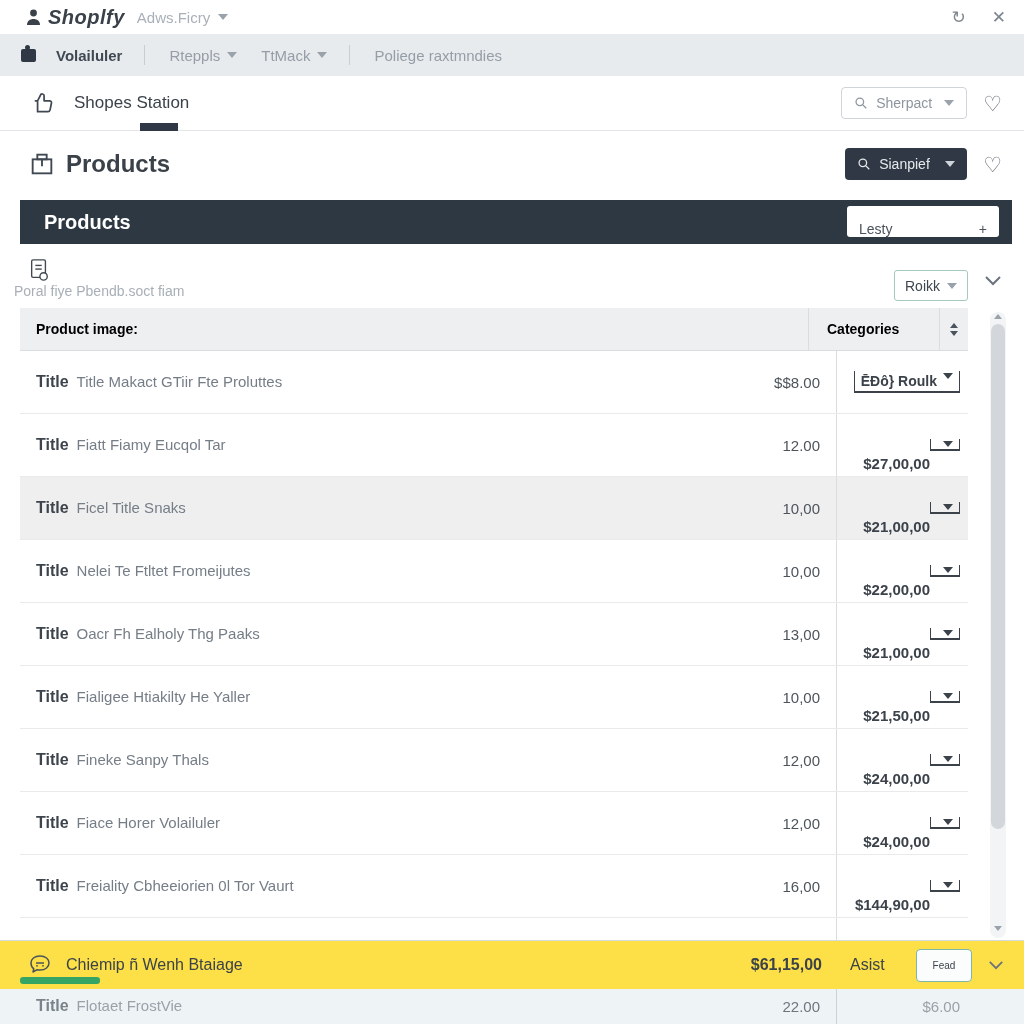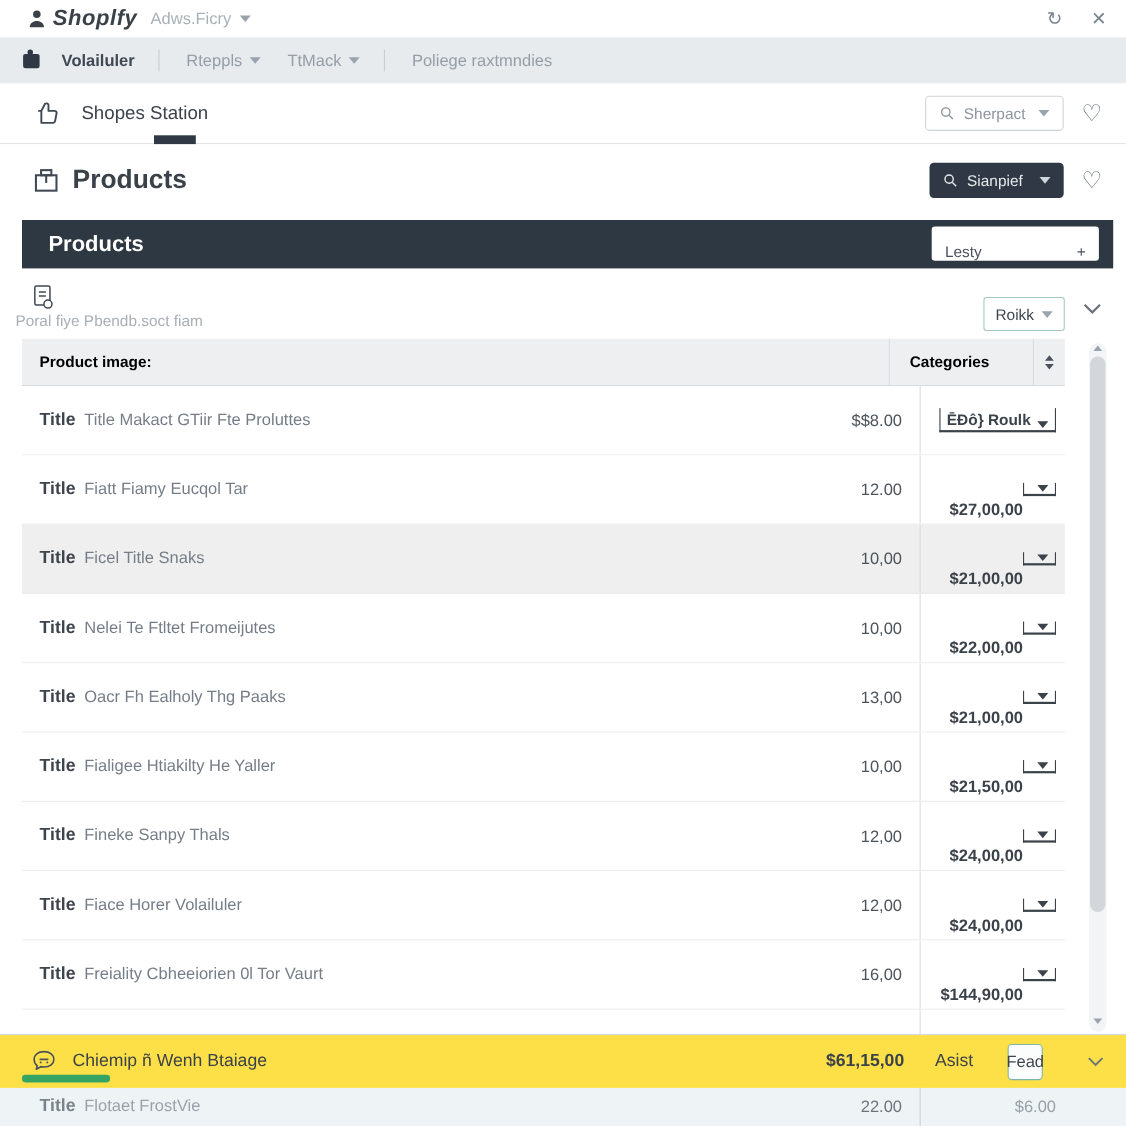--- a/index.html
+++ b/index.html
@@ -56,34 +56,34 @@
   .cell-title{flex:1;padding-left:16px;display:flex;gap:8px;align-items:baseline;white-space:nowrap;overflow:hidden;}
   .t-label{font-weight:bold;color:#3d444c;font-size:16px;}
   .t-rest{color:#757d87;}
   .cell-qty{width:168px;text-align:right;padding-right:16px;color:#4d545c;}
   .cell-cat{width:132px;height:100%;border-left:1px solid #d9dce0;display:flex;align-items:center;justify-content:flex-end;padding-right:8px;box-sizing:border-box;}
   .thead .cell-cat{justify-content:flex-start;padding-left:18px;border-right:1px solid #d9dce0;}
   .thead .cell-sort{width:28px;display:flex;flex-direction:column;align-items:center;gap:3px;}
   .tri-up{width:0;height:0;border-left:4px solid transparent;border-right:4px solid transparent;border-bottom:5px solid #4a525b;}
   .tri-dn{width:0;height:0;border-left:4px solid transparent;border-right:4px solid transparent;border-top:5px solid #4a525b;}
   .price{font-weight:bold;color:#3b424a;margin-top:36px;}
-  .cat-dropdown{display:flex;align-items:flex-end;gap:6px;border-bottom:2px solid #3b424a;border-left:1px solid #3b424a;border-right:1px solid #3b424a;padding:2px 6px;font-size:14px;color:#3b424a;font-weight:bold;}
+  .cat-dropdown{display:flex;align-items:flex-start;gap:6px;border-bottom:2px solid #3b424a;border-left:1px solid #3b424a;border-right:1px solid #3b424a;padding:2px 6px;font-size:14px;color:#3b424a;font-weight:bold;}
 
   
   .scrollbar{left:990px;top:312px;width:16px;height:626px;background:#f3f4f6;border-radius:8px;z-index:3;}
   .scroll-thumb{position:absolute;left:1px;top:12px;width:14px;height:505px;background:#d3d7db;border-radius:7px;}
   .scroll-up{position:absolute;left:4px;top:2px;}
   .scroll-dn{left:994px;top:926px;z-index:6;}
 
   
   .overlay-bar{left:0;top:940px;width:1024px;height:48px;background:#fde047;border-top:1px solid #d5dade;display:flex;align-items:center;z-index:5;}
   .ov-msg{font-size:16px;color:#3b424a;margin-left:14px;}
   .ov-total{position:absolute;right:202px;font-size:16px;font-weight:bold;color:#3b424a;}
   .ov-assist{position:absolute;left:850px;font-size:16px;color:#3b424a;}
-  .btn-fead{position:absolute;left:916px;width:32px;height:33px;border:1px solid #7db6a6;border-radius:4px;background:#fbfdfc;display:flex;align-items:center;justify-content:center;font-size:15px;color:#3d444c;box-sizing:border-box;}
+  .btn-fead{position:absolute;left:916px;width:56px;height:33px;border:1px solid #7db6a6;border-radius:4px;background:#fbfdfc;display:flex;align-items:center;justify-content:center;font-size:10px;color:#3d444c;box-sizing:border-box;}
   .ov-chev{position:absolute;left:988px;}
   .progress-green{left:20px;top:977px;width:80px;height:7px;background:#36a563;border-radius:3px;z-index:6;}
 
   
   .bottom-row{left:0;top:988px;width:1024px;height:36px;background:#eef3f6;display:flex;align-items:flex-start;z-index:4;font-size:15px;}
   .br-inner{margin-left:20px;width:948px;display:flex;align-items:center;height:36px;}
   .br-title{flex:1;padding-left:16px;display:flex;gap:8px;color:#9aa1a9;}
   .br-title .t-label{color:#7a828a;}
   .br-qty{width:168px;text-align:right;padding-right:16px;color:#6e757d;}
   .br-cat{width:132px;height:36px;border-left:1px solid #ccd3d8;display:flex;align-items:center;justify-content:flex-end;padding-right:8px;box-sizing:border-box;color:#9aa1a9;}

